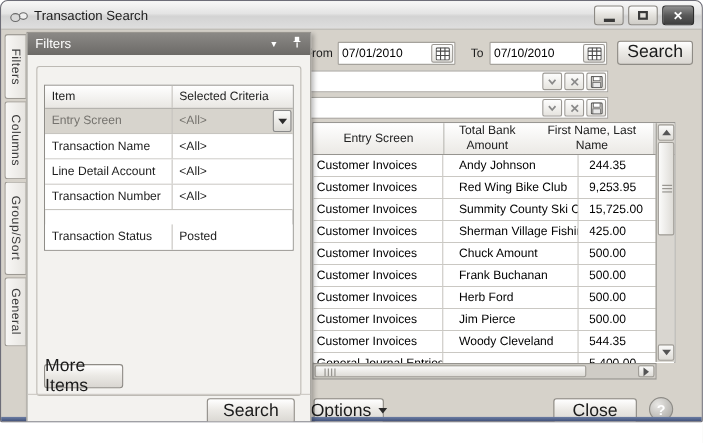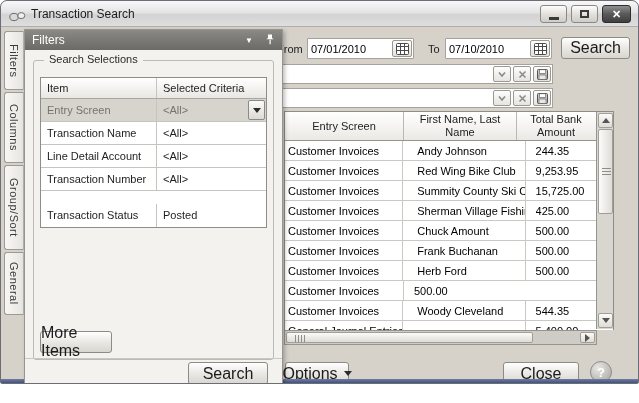--- a/index.html
+++ b/index.html
@@ -228,22 +228,22 @@
           <rect x="2.5" y="0.8" width="6" height="3.6" fill="#fff" stroke="#555" stroke-width="0.6"></rect>
           <rect x="2" y="6" width="7" height="4.5" fill="#e8e8e8" stroke="#555" stroke-width="0.6"></rect>
         </svg>
       </div>
     </div>
   </div>
 
   <div class="rtable">
     <div class="thead">
       <div class="hc hc1">Entry Screen</div>
+      <div class="hc hc3">Total Bank Amount</div>
       <div class="hc hc2">First Name, Last Name</div>
-      <div class="hc hc3">Total Bank Amount</div>
     </div>
 
     <div class="trow">
       <div class="c1">Customer Invoices</div>
       <div class="c2">Andy Johnson</div>
       <div class="c3">244.35</div>
     </div>
     <div class="trow">
       <div class="c1">Customer Invoices</div>
       <div class="c2">Red Wing Bike Club</div>
@@ -269,20 +269,21 @@
       <div class="c2">Frank Buchanan</div>
       <div class="c3">500.00</div>
     </div>
     <div class="trow">
       <div class="c1">Customer Invoices</div>
       <div class="c2">Herb Ford</div>
       <div class="c3">500.00</div>
     </div>
     <div class="trow">
       <div class="c1">Customer Invoices</div>
+      <div class="c2">Jim Pierce</div>
       <div class="c3">500.00</div>
     </div>
     <div class="trow">
       <div class="c1">Customer Invoices</div>
       <div class="c2">Woody Cleveland</div>
       <div class="c3">544.35</div>
     </div>
     <div class="trow partial">
       <div class="c1">General Journal Entries</div>
       <div class="c2"></div>
@@ -338,21 +339,20 @@
       <span class="panel-chevron">▼</span>
       <span>
         <svg width="10" height="11" viewBox="0 0 10 11">
           <path d="M3 0.5 h4 v3.5 l1.8 1.2 h-7.6 l1.8 -1.2 z" fill="#ffffff"></path>
           <rect x="4.5" y="5.6" width="1.2" height="4.6" fill="#ffffff"></rect>
         </svg>
       </span>
     </div>
 
     <div class="groupbox">
-      <span class="group-legend">Search Selections</span>
 
       <div class="fgrid">
         <div class="fgrid-header">
           <div class="fg-c1">Item</div>
           <div class="fg-c2">Selected Criteria</div>
         </div>
         <div class="fgrid-row selected">
           <div class="fg-c1">Entry Screen</div>
           <div class="fg-c2">&lt;All&gt;</div>
           <div class="row-dd">

